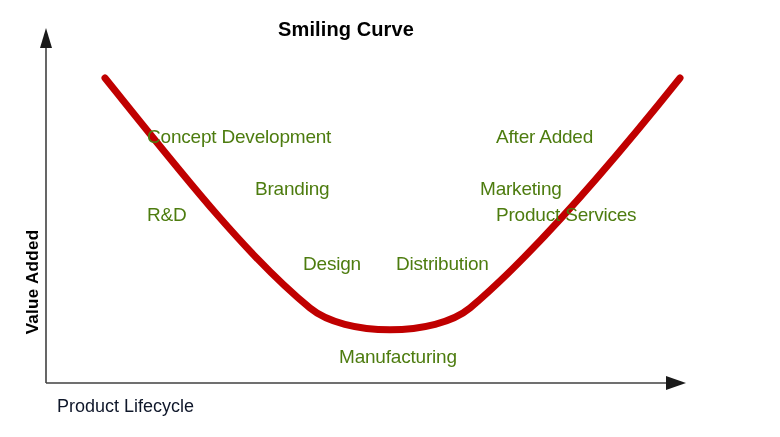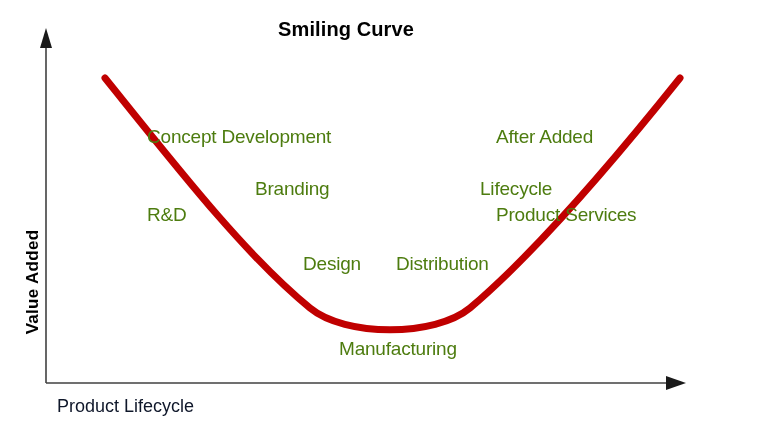--- a/index.html
+++ b/index.html
@@ -63,21 +63,21 @@
     top: 396px;
     font-size: 18px;
     color: #0f172a;
   }
   #lbl-concept   { left: 147px; top: 72px; }
   #lbl-aftersales{ left: 496px; top: 72px; }
   #lbl-branding  { left: 223px; top: 176px; margin-left: 32px; }
   #lbl-marketing { left: 480px; top: 176px; }
   #lbl-design    { left: 303px; top: 251px; }
   #lbl-distribution { left: 396px; top: 251px; }
-  #lbl-manufacturing { left: 339px; top: 336px; }
+  #lbl-manufacturing { left: 339px; top: 344px; }
 </style>
 </head>
 <body>
 
 <div id="canvas">
 
   <svg id="chart-svg" viewBox="0 0 780 437">
 
     <line x1="46" y1="42" x2="46" y2="383" stroke="#404040" stroke-width="1.6"></line>
     <polygon points="46,28 40,48 52,48" fill="#1a1a1a"></polygon>
@@ -100,18 +100,18 @@
     <div>Concept Development</div>
     <div>R&amp;D</div>
   </div>
 
   <div class="lbl" id="lbl-aftersales">
     <div>After Added</div>
     <div>Product Services</div>
   </div>
 
   <div class="lbl" id="lbl-branding">Branding</div>
-  <div class="lbl" id="lbl-marketing">Lifecycle</div>
+  <div class="lbl" id="lbl-marketing">Marketing</div>
   <div class="lbl" id="lbl-distribution">Distribution</div>
   <div class="lbl" id="lbl-design">Design</div>
   <div class="lbl" id="lbl-manufacturing">Manufacturing</div>
 
 </div>
 
 </body></html>

